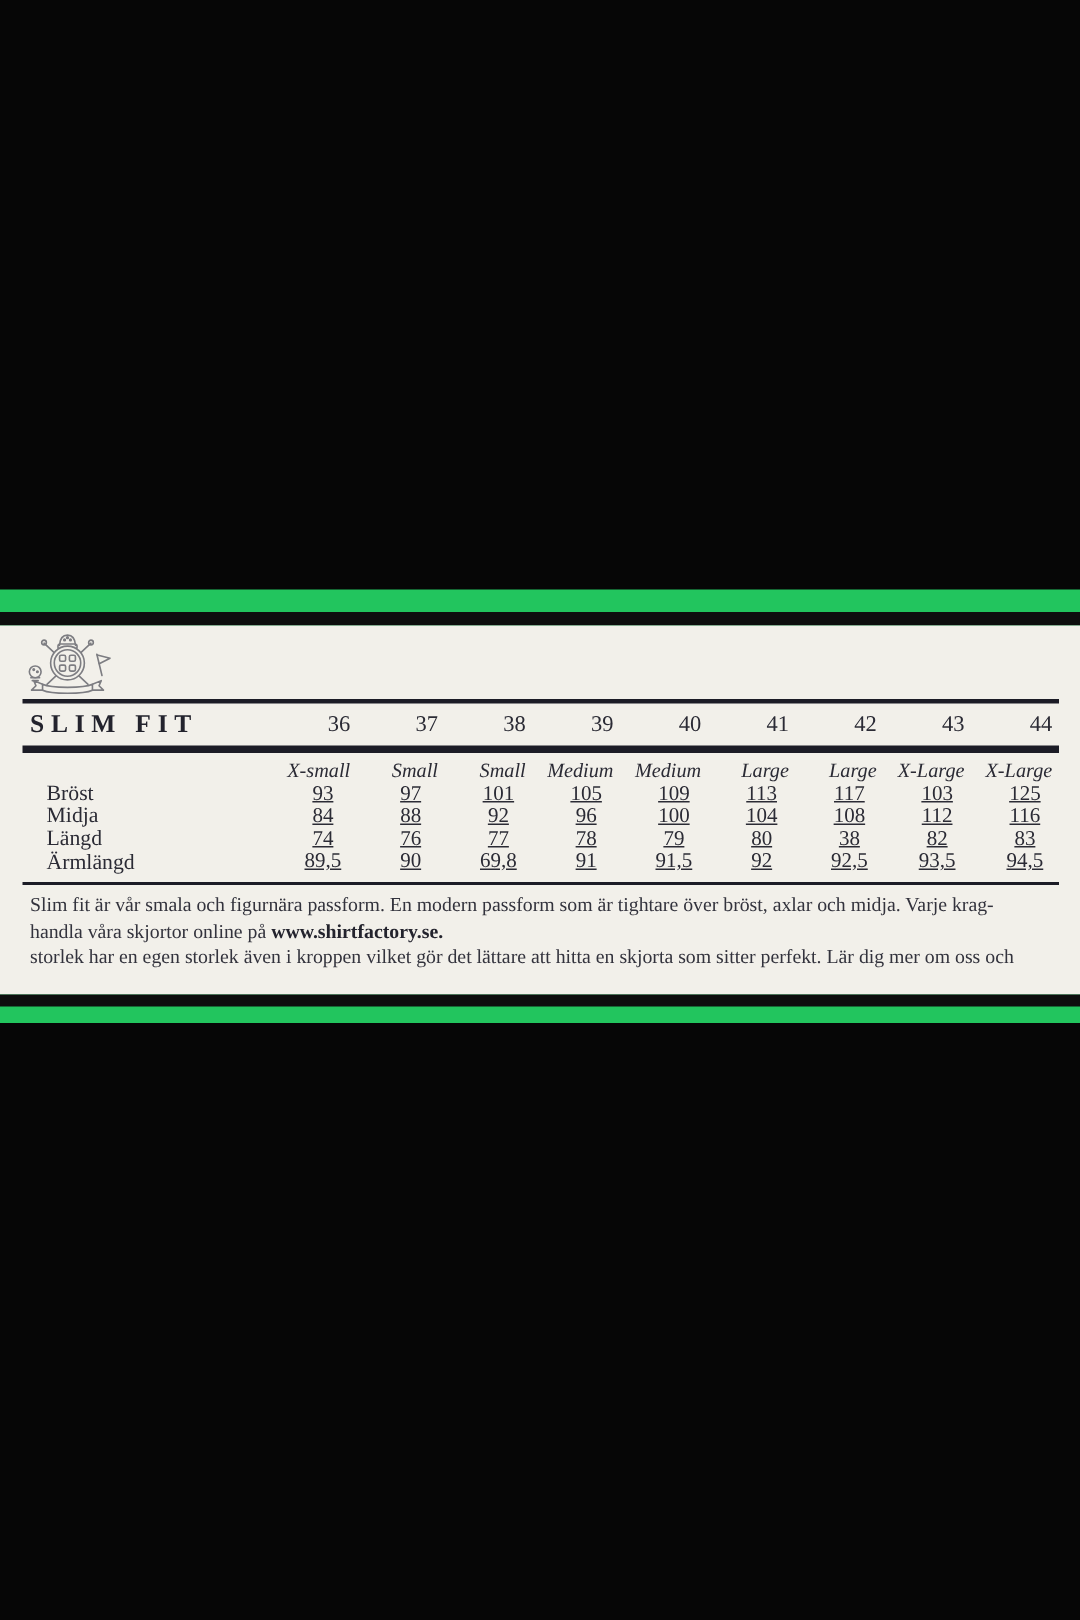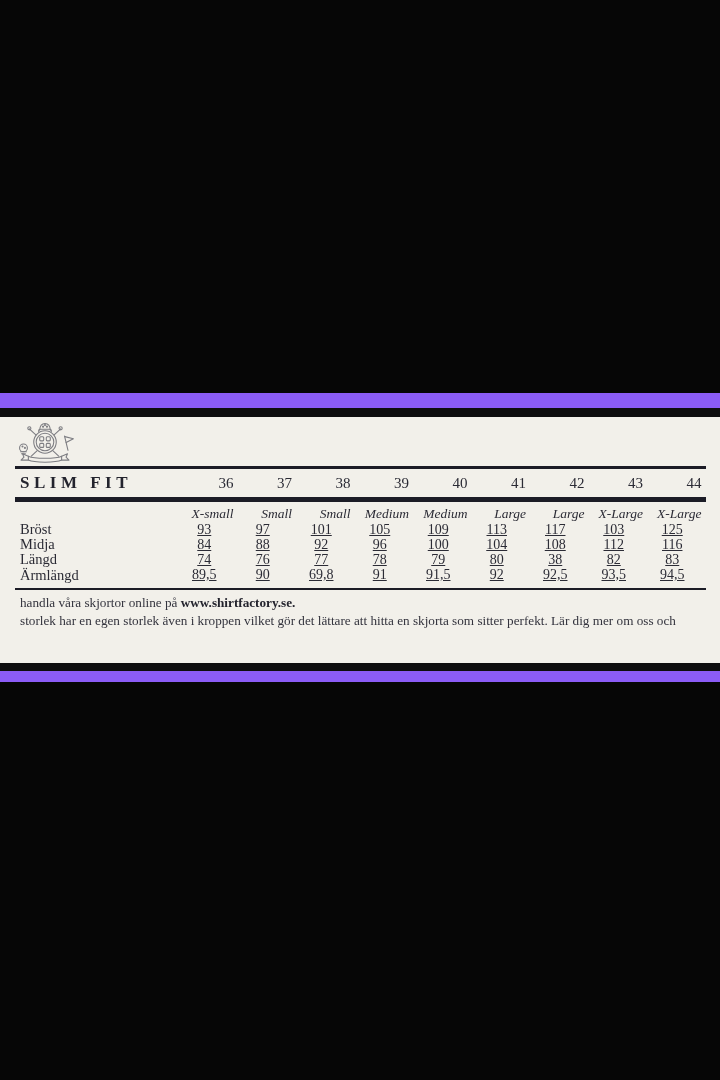--- a/index.html
+++ b/index.html
@@ -2,38 +2,38 @@
 <html><head>
 <meta charset="utf-8">
 <style>
   html,body{margin:0;padding:0;}
   body{
     width:720px;height:1080px;position:relative;overflow:hidden;
     background:#060606;
     font-family:"Liberation Serif","DejaVu Serif",serif;
     color:#2e2e38;
   }
-  .photo-area{position:absolute;left:0;top:393px;width:720px;height:289px;background:#8b5cf6;}
+  .photo-area{position:absolute;left:0;top:393px;width:720px;height:289px;background:#22c55e;}
   .bar{position:absolute;left:0;width:720px;background:#0e0e0e;}
   .bar-top{top:15px;height:9px;}
   .bar-bottom{top:270px;height:8px;}
   .card{position:absolute;left:0;top:24px;width:720px;height:246px;background:#f2f0ea;}
   .crest{position:absolute;left:14px;top:3px;width:62px;height:45px;}
   .rule{position:absolute;left:15px;width:691px;background:#1c1c26;}
   .rule-a{top:49px;height:3px;}
   .rule-b{top:80px;height:5px;}
   .rule-c{top:171px;height:2px;}
   .grid-row{position:absolute;left:0;width:720px;display:flex;align-items:center;}
   .header-row{top:53px;height:26px;}
   .title{margin-left:20px;width:155px;font-size:17px;font-weight:600;letter-spacing:4.5px;color:#23232d;}
   .size-cell{flex:0 0 58.5px;text-align:right;font-size:15px;color:#2b2b35;}
   .fit-row{top:88px;height:18px;}
   .label-spacer{margin-left:20px;width:155px;}
   .fit-cell{flex:0 0 58.5px;text-align:right;font-size:13.5px;font-style:italic;color:#2b2b35;}
-  .data-rows{position:absolute;left:0;top:105px;width:660px;}
+  .data-rows{position:absolute;left:11px;top:105px;width:660px;}
   .measure-row{position:relative;width:720px;height:15.2px;display:flex;align-items:center;}
   .row-label{margin-left:20px;width:155px;font-size:14.5px;color:#2b2b35;}
   .val-cell{flex:0 0 58.5px;text-align:center;font-size:14px;color:#2b2b35;text-decoration:underline;}
   .description{position:absolute;left:20px;top:177px;width:695px;font-size:13.2px;line-height:17.5px;color:#33333d;}
   .description .dline{white-space:nowrap;}
   .website{font-weight:700;color:#23232d;}
 </style>
 </head>
 <body>
 
@@ -158,20 +158,21 @@
         <div class="val-cell">92,5</div>
         <div class="val-cell">93,5</div>
         <div class="val-cell">94,5</div>
       </div>
 
     </div>
 
     <div class="rule rule-c"></div>
 
     <div class="description">
+      <div class="dline">Slim fit är vår smala och figurnära passform. En modern passform som är tightare över bröst, axlar och midja. Varje krag-</div>
       <div class="dline"><span>handla våra skjortor online på </span><span class="website">www.shirtfactory.se.</span></div>
       <div class="dline">storlek har en egen storlek även i kroppen vilket gör det lättare att hitta en skjorta som sitter perfekt. Lär dig mer om oss och</div>
     </div>
 
     <div class="bar bar-bottom" style="top:246px;height:8px;"></div>
   </div>
 
 </div>
 
 </body></html>

